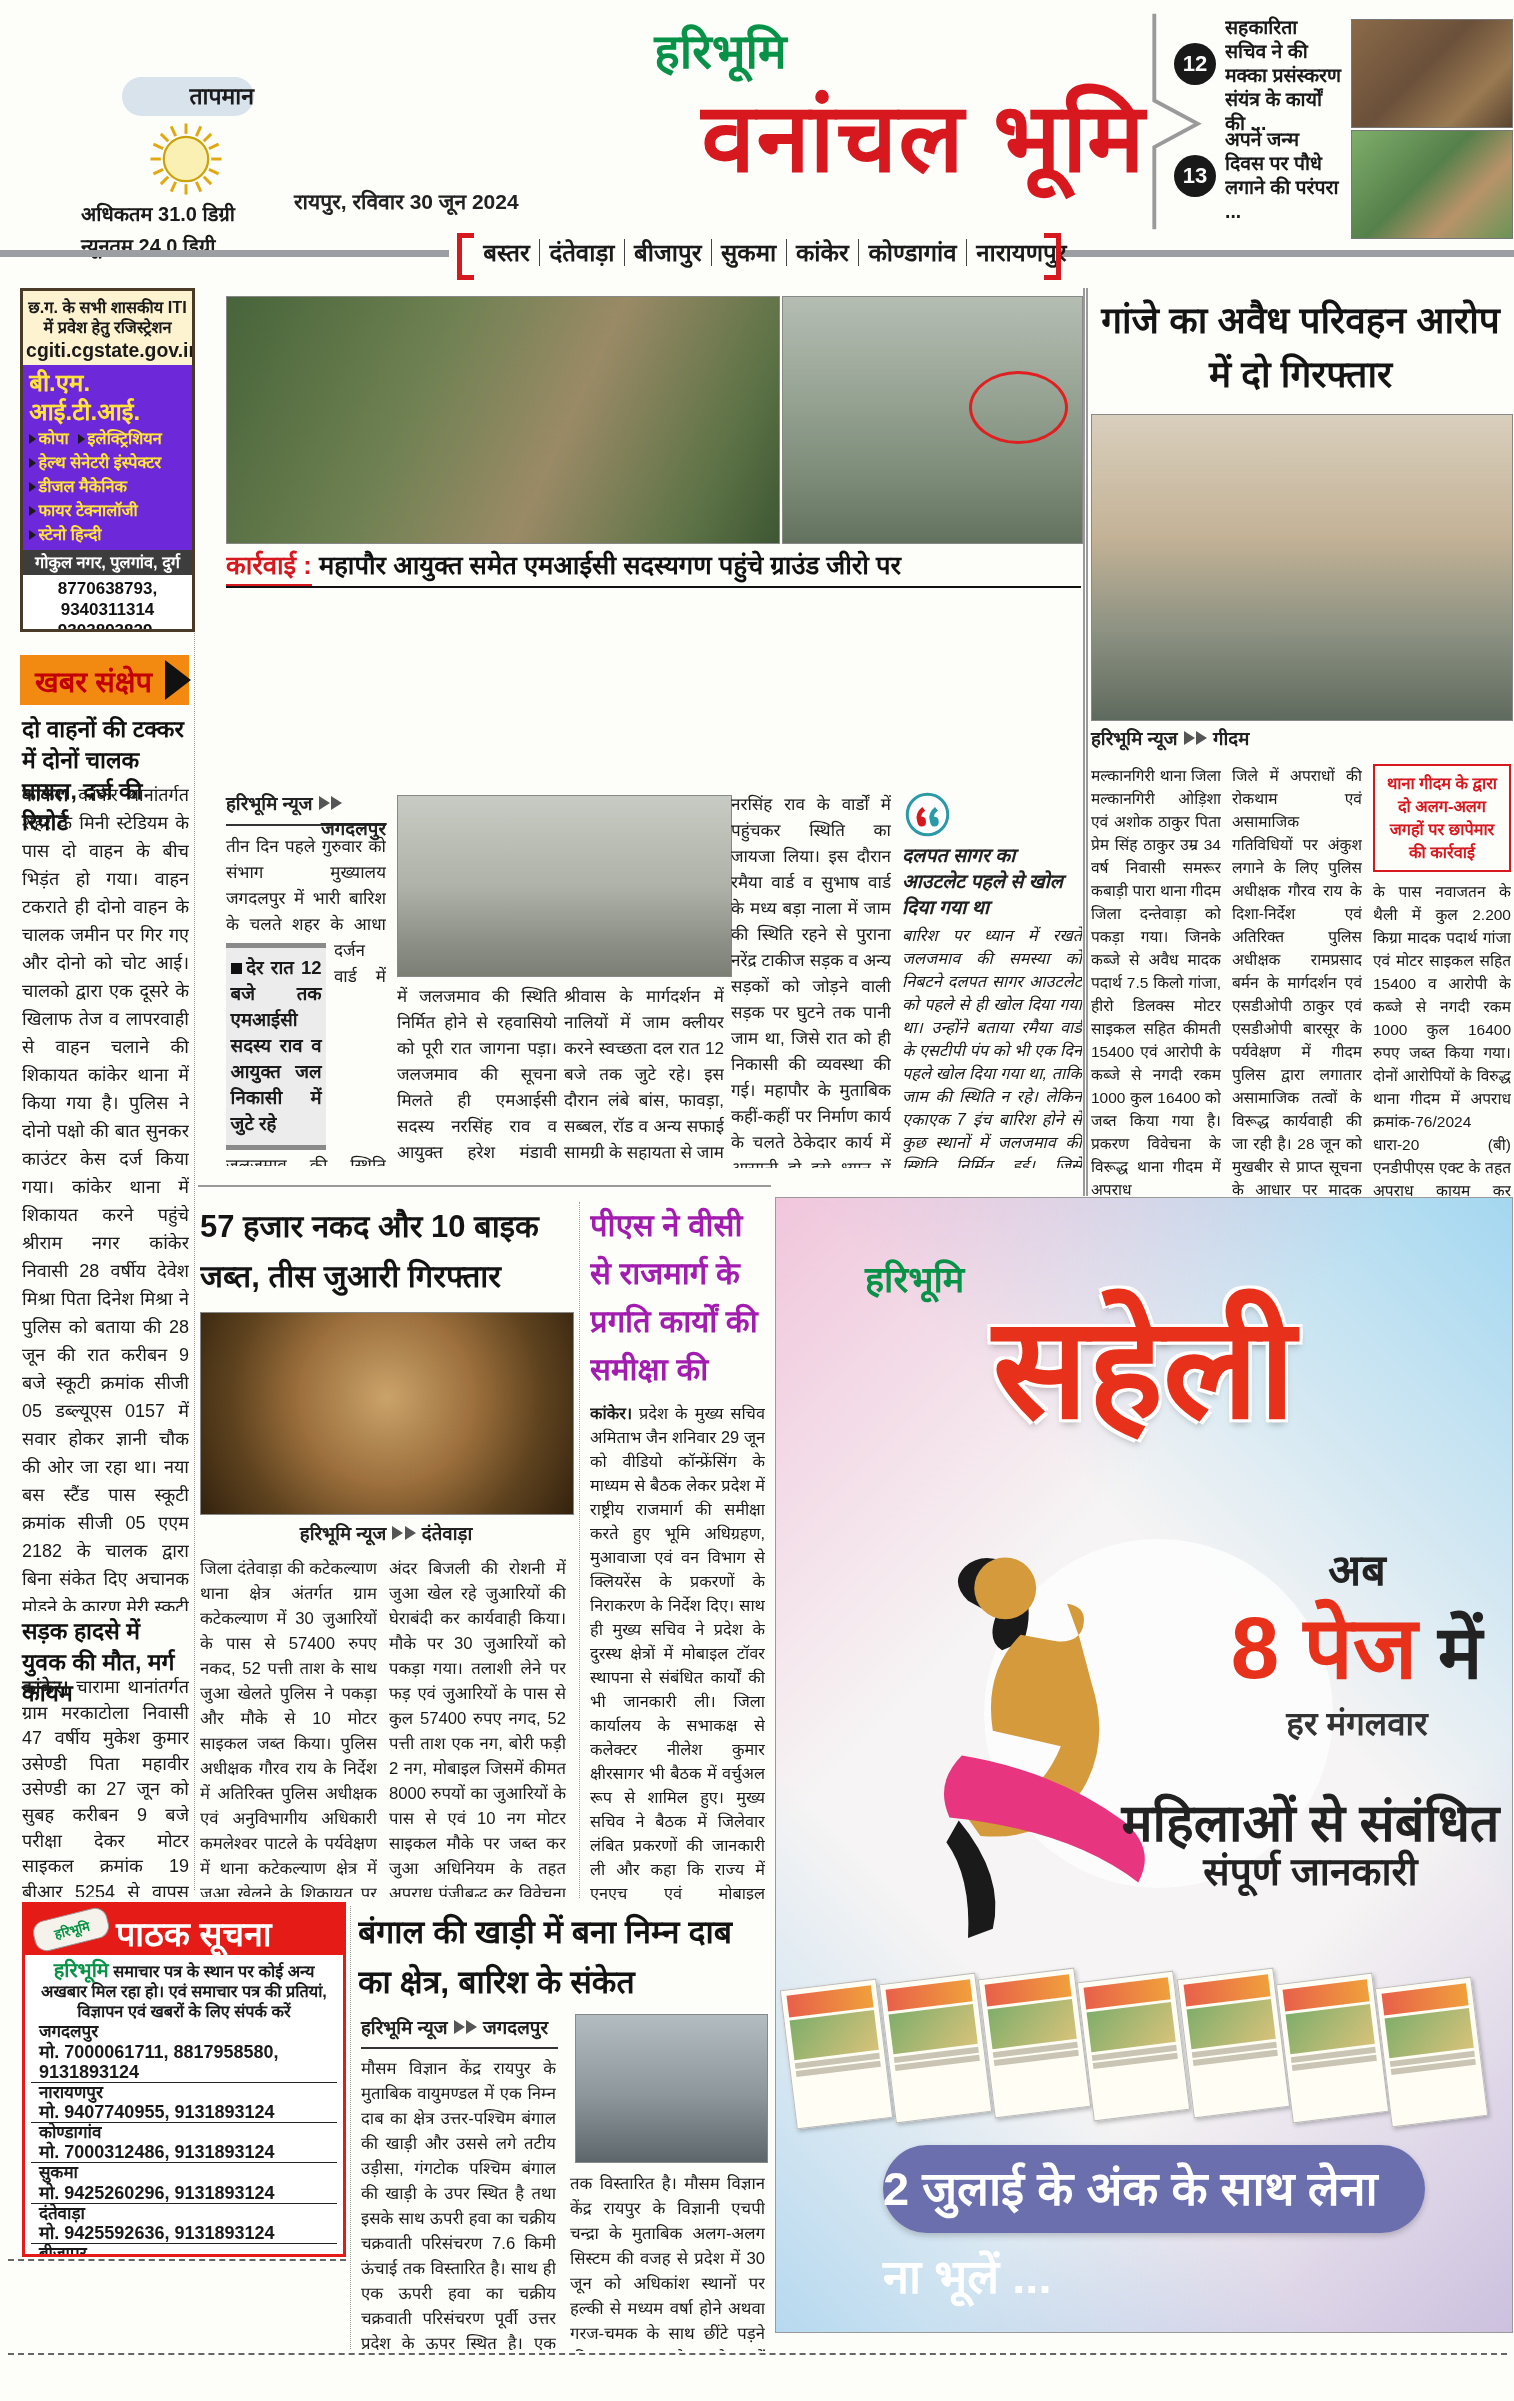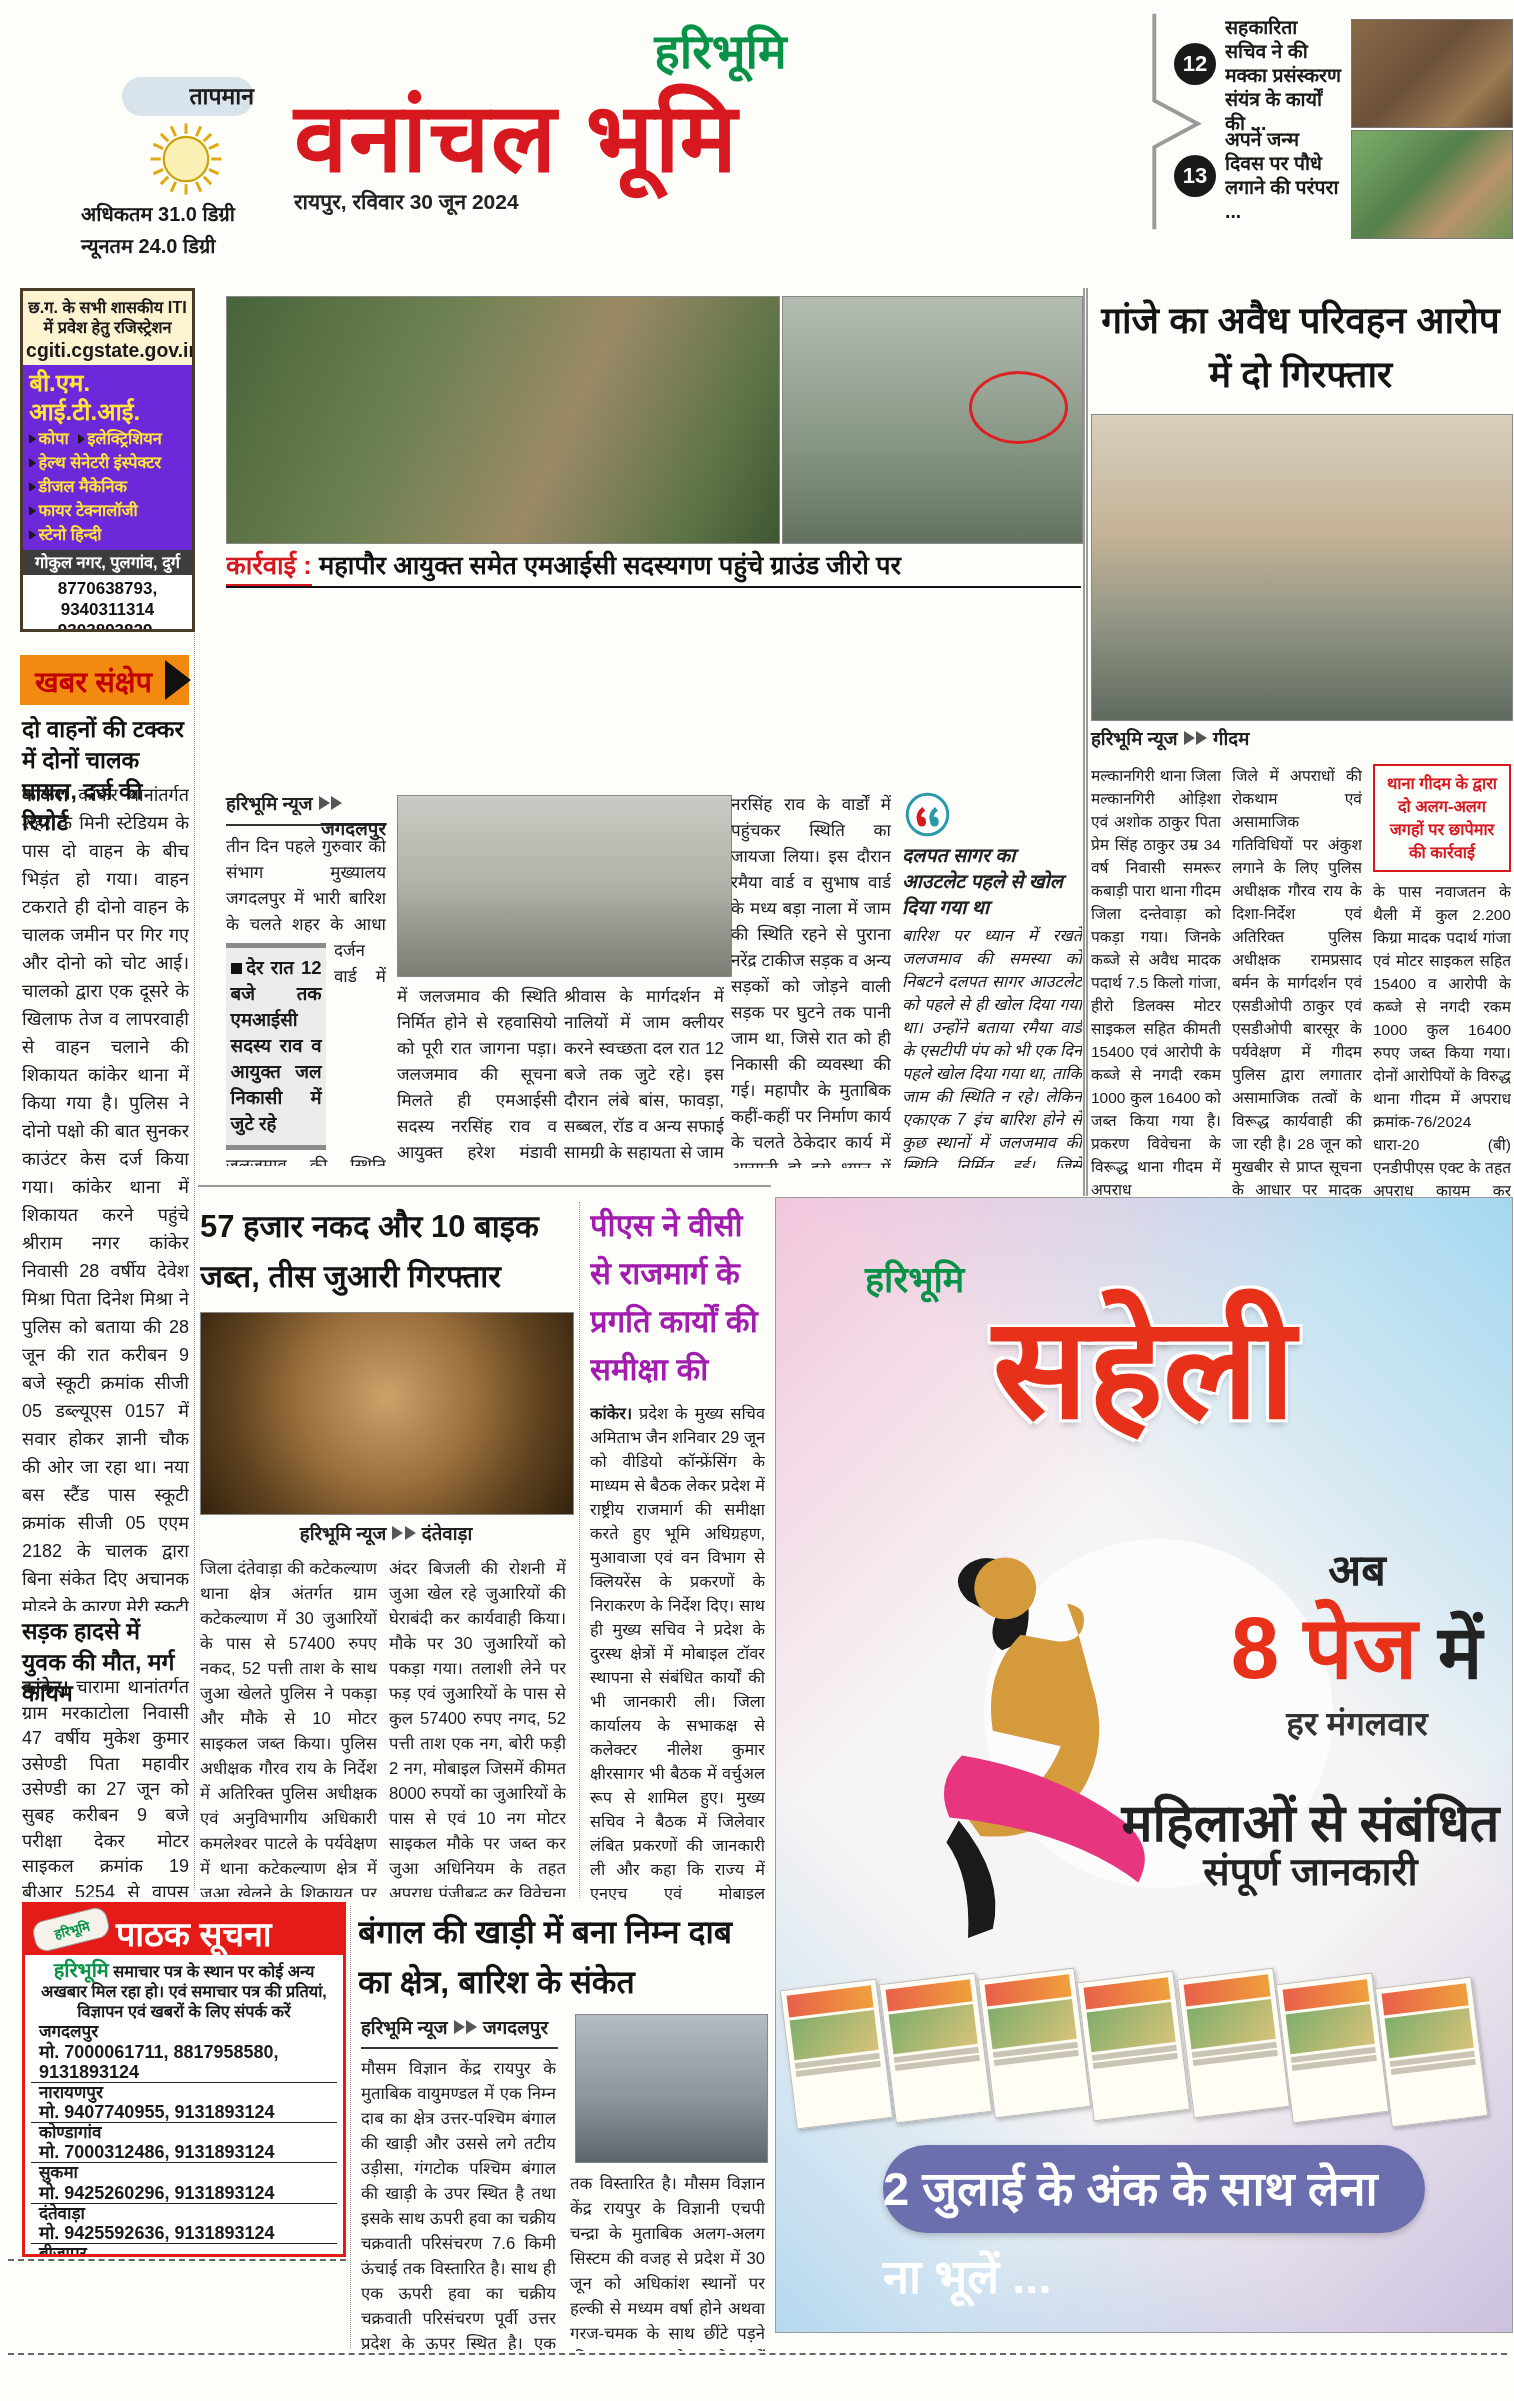--- a/index.html
+++ b/index.html
@@ -10,21 +10,21 @@
   .just{text-align:justify;}
 
   
   .temp-pill{left:122px;top:77px;width:132px;height:39px;background:#d9e3ec;border-radius:20px;
              font-size:23px;font-weight:bold;line-height:39px;text-align:right;}
   .sun{left:149px;top:122px;width:74px;height:74px;}
   .temp-max{left:81px;top:200px;width:217px;font-size:20px;font-weight:bold;}
   .temp-min{left:81px;top:232px;width:217px;font-size:20px;font-weight:bold;}
   .logo-small{left:333px;top:17px;width:775px;text-align:center;font-size:48px;font-weight:800;color:#00holder;}
   .logo-small{color:#089247;}
-  .logo-main{left:294px;top:68px;width:852px;text-align:left;font-size:96px;font-weight:800;color:#d8181f;letter-spacing:1.5px;}
+  .logo-main{left:294px;top:68px;width:852px;text-align:right;font-size:96px;font-weight:800;color:#d8181f;letter-spacing:1.5px;}
   .dateline{left:294px;top:187px;width:434px;font-size:21px;font-weight:bold;color:#222;}
   .briefs{left:1145px;top:9.3px;width:366px;height:225px;}
   .brief-bracket{left:0;top:0;}
   .brief-row{position:absolute;left:29px;width:336px;height:108px;}
   .brief-num{position:absolute;left:0;top:28px;width:42px;height:42px;border-radius:50%;background:#191919;color:#fff;
              font-size:22px;font-weight:bold;text-align:center;line-height:42px;}
   .brief-txt{position:absolute;left:51px;top:0;width:118px;height:116px;font-size:19.4px;font-weight:bold;line-height:24px;overflow:hidden;}
   .brief-img{position:absolute;left:177px;top:3.1px;width:160px;height:107px;border:0.8px solid #777;}
   .img-meeting{background:linear-gradient(135deg,#8a6a48 0%,#6b503a 45%,#9a7a52 75%,#5a4430 100%);}
   .img-plant{background:linear-gradient(135deg,#7fae6b 0%,#55804a 45%,#b9936a 70%,#6a9456 100%);}
@@ -207,20 +207,29 @@
       <div class="brief-txt">सहकारिता सचिव ने की मक्का प्रसंस्करण संयंत्र के कार्यों की ...</div>
       <div class="brief-img img-meeting"></div>
     </div>
     <div class="brief-row" style="top:118px;">
       <div class="brief-num">13</div>
       <div class="brief-txt">अपने जन्म दिवस पर पौधे लगाने की परंपरा ...</div>
       <div class="brief-img img-plant"></div>
     </div>
   </div>
 
+  <div class="abs navbar">
+    <div class="nav-line" style="left:0;width:449px;"></div>
+    <div class="nav-line" style="left:1060px;width:455px;"></div>
+    <span class="brk brk-l" style="left:457px;"></span>
+    <div class="nav-items">
+      <span>बस्तर</span><span>दंतेवाड़ा</span><span>बीजापुर</span><span>सुकमा</span><span>कांकेर</span><span>कोण्डागांव</span><span>नारायणपुर</span>
+    </div>
+    <span class="brk brk-r" style="left:1044px;"></span>
+  </div>
 
   <div class="abs vdot" style="left:194px;top:288px;height:1602px;"></div>
   <div class="abs vdbl" style="left:1083px;top:288px;height:908px;"></div>
   <div class="abs vdot" style="left:579px;top:1202px;height:696px;"></div>
   <div class="abs vdot" style="left:350px;top:1906px;height:443px;"></div>
   <div class="abs hline mid-rule"></div>
   <div class="abs hdash bot-dash"></div>
   <div class="abs hdash left-dash"></div>
 
   <div class="abs iti ov">

